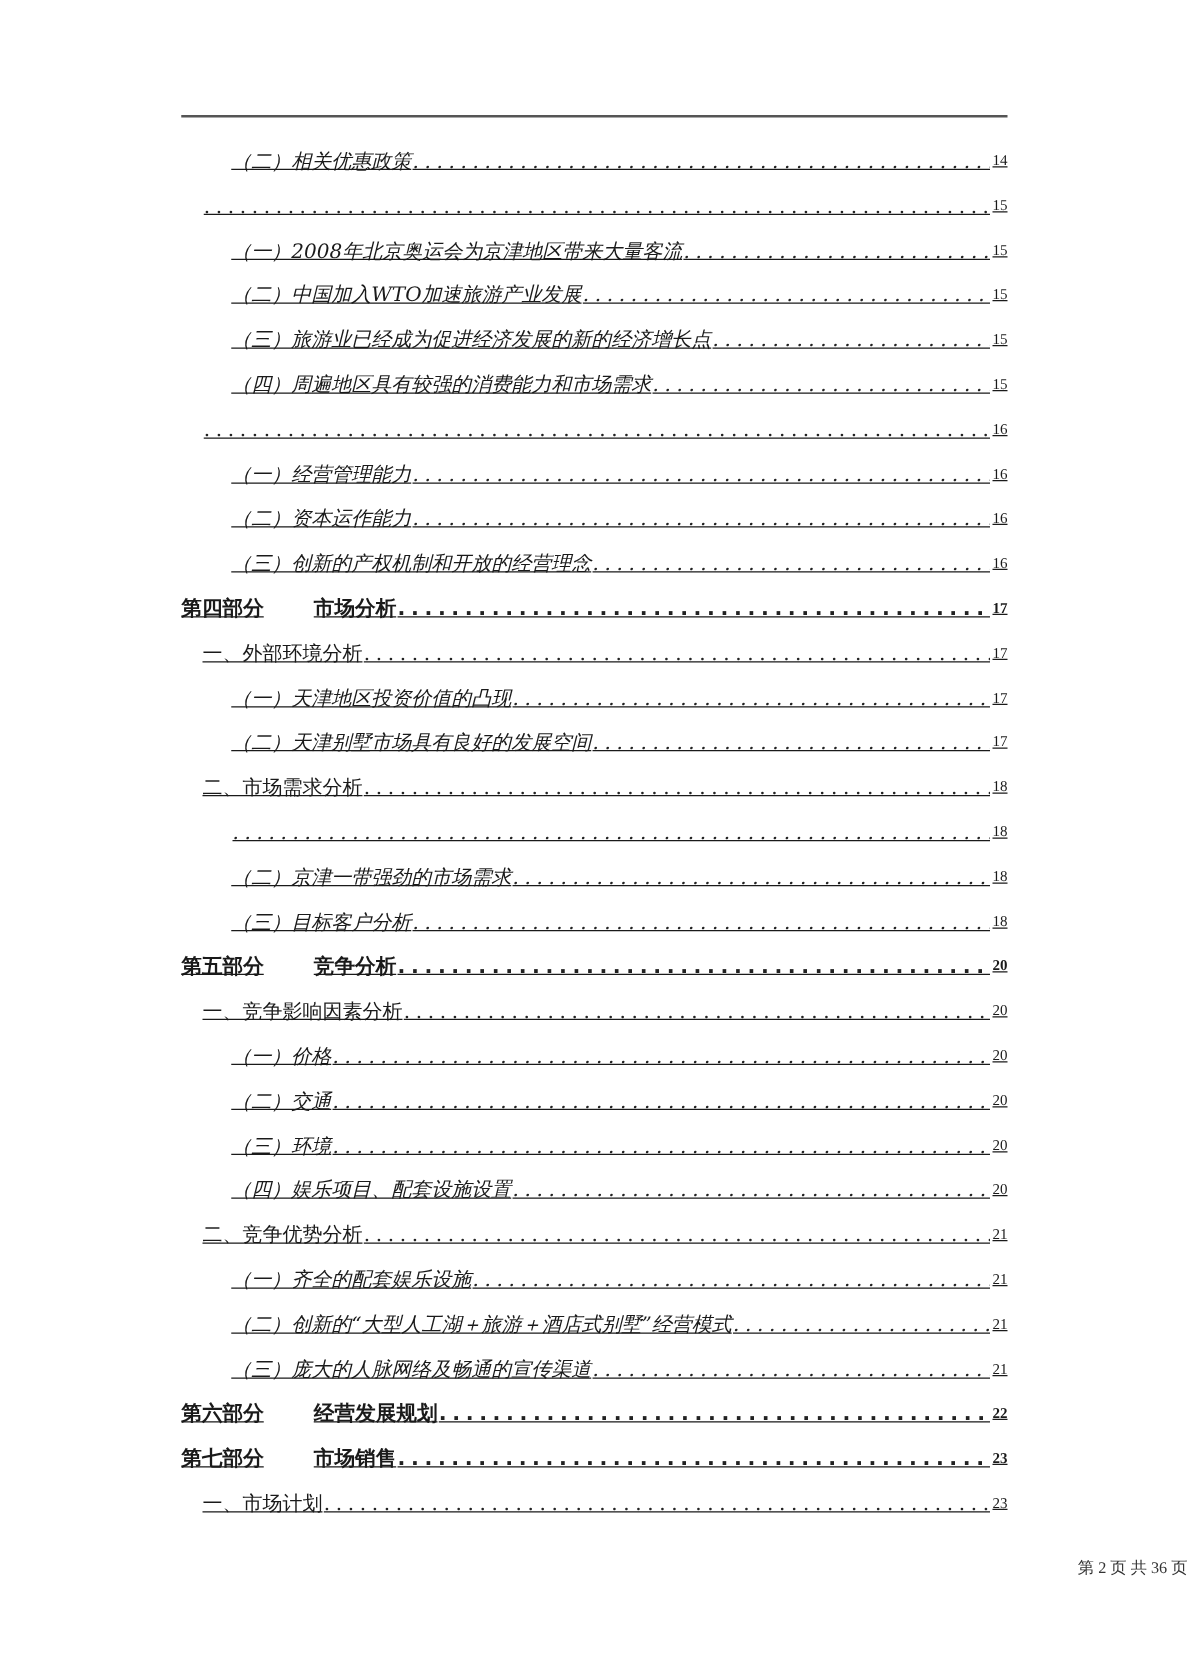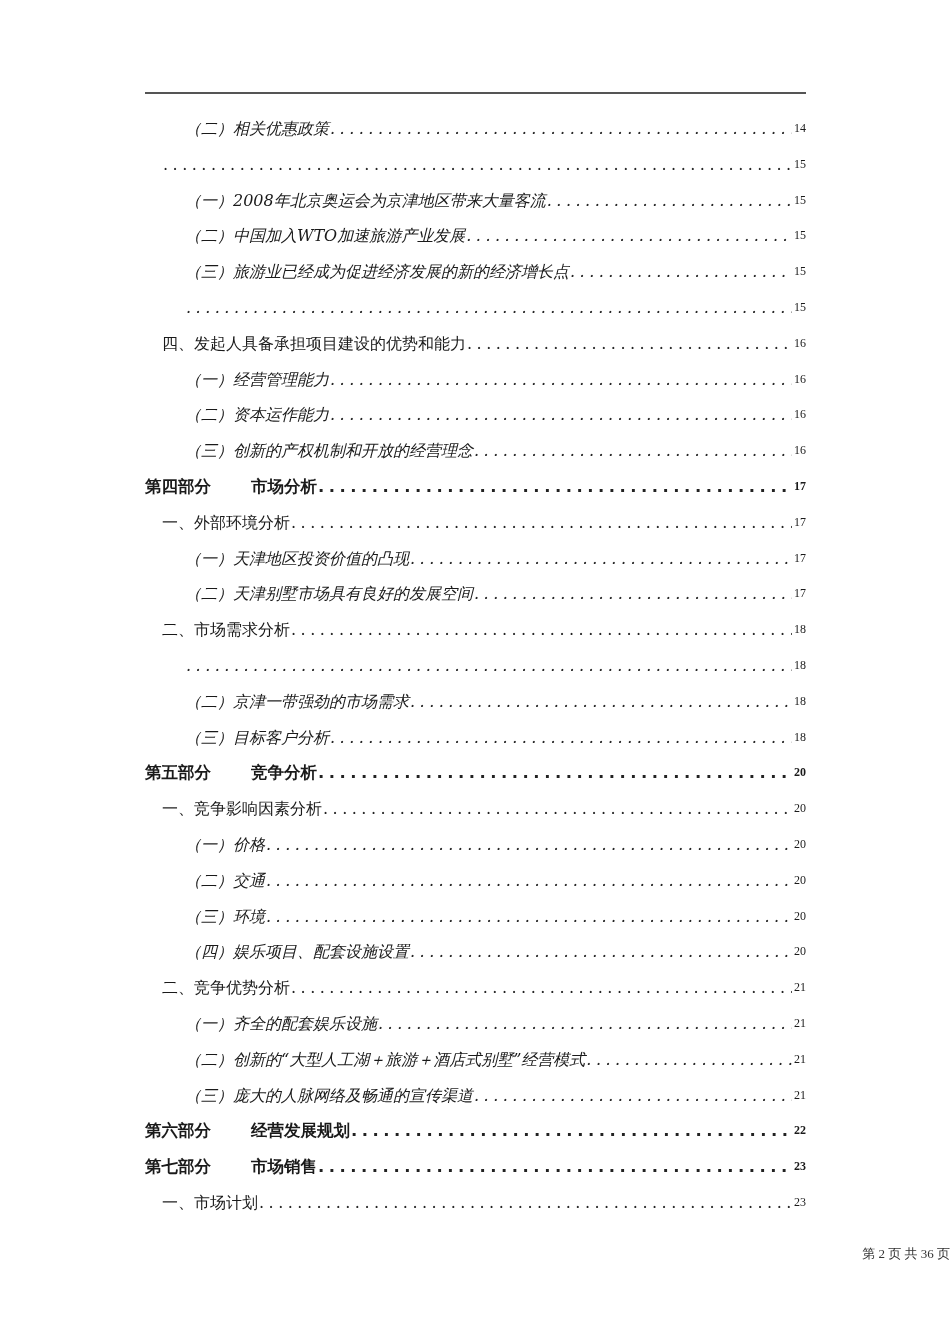--- a/index.html
+++ b/index.html
@@ -29,20 +29,21 @@
       top: 111px;
       width: 661px;
     }
     .toc-row {
       display: flex;
       align-items: center;
       height: 35.8px;
       line-height: 35.8px;
       font-size: 16px;
       white-space: nowrap;
+      text-decoration: underline;
     }
     .toc-row.lvl1 { padding-left: 0; font-weight: bold; font-family: "DejaVu Sans", "Liberation Sans", sans-serif; font-size: 16.5px; }
     .toc-row.lvl2 { padding-left: 17px; }
     .toc-row.lvl3 { padding-left: 40px; font-style: italic; }
     .toc-title {
       flex: 0 0 auto;
     }
     .toc-leader {
       flex: 1 1 auto;
       overflow: hidden;
@@ -102,25 +103,25 @@
       <span class="toc-title">（二）中国加入WTO加速旅游产业发展</span>
       <span class="toc-leader"></span>
       <span class="toc-page">15</span>
     </div>
     <div class="toc-row lvl3">
       <span class="toc-title">（三）旅游业已经成为促进经济发展的新的经济增长点</span>
       <span class="toc-leader"></span>
       <span class="toc-page">15</span>
     </div>
     <div class="toc-row lvl3">
-      <span class="toc-leader"></span>
-      <span class="toc-page">15</span>
-    </div>
-    <div class="toc-row lvl2">
-      <span class="toc-title">四、发起人具备承担项目建设的优势和能力</span>
+      <span class="toc-title">（四）周遍地区具有较强的消费能力和市场需求</span>
+      <span class="toc-leader"></span>
+      <span class="toc-page">15</span>
+    </div>
+    <div class="toc-row lvl2">
       <span class="toc-leader"></span>
       <span class="toc-page">16</span>
     </div>
     <div class="toc-row lvl3">
       <span class="toc-title">（一）经营管理能力</span>
       <span class="toc-leader"></span>
       <span class="toc-page">16</span>
     </div>
     <div class="toc-row lvl3">
       <span class="toc-title">（二）资本运作能力</span>

